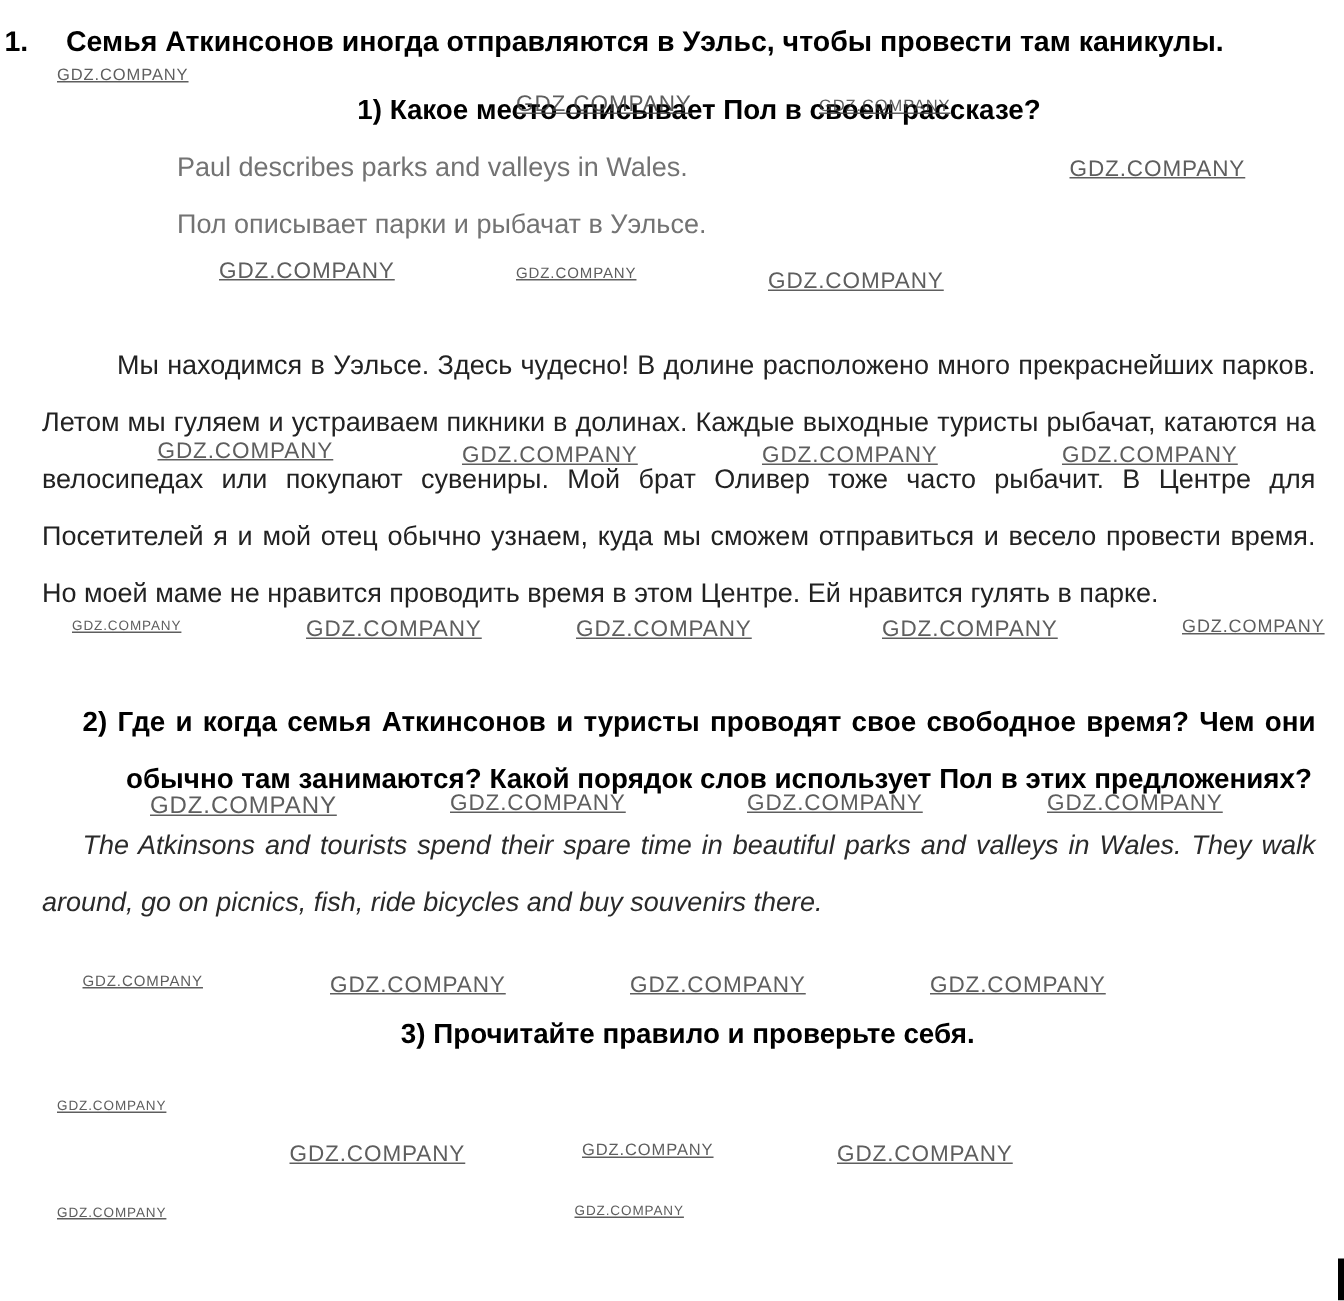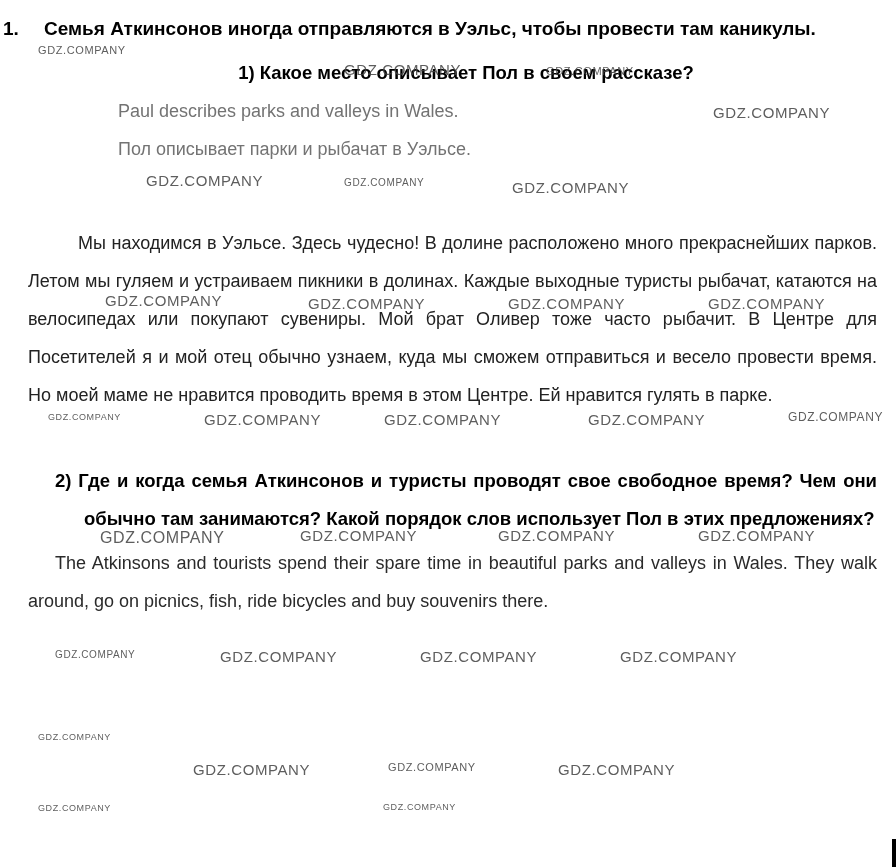--- a/index.html
+++ b/index.html
@@ -66,34 +66,36 @@
     padding-left: 84px;
     text-indent: -29px;
     text-align: justify;
   }
   .a2 {
     margin-top: 6px;
     padding-left: 28px;
     text-indent: 27px;
     text-align: justify;
     color: #2a2a2a;
+    font-style: italic;
   }
   .q3 {
     margin-top: 50px;
     padding-left: 40px;
   }
   .wm {
     position: absolute;
     color: #424242;
     opacity: 0.85;
     white-space: nowrap;
     letter-spacing: 0.6px;
     line-height: 1;
     font-family: "Liberation Sans", sans-serif;
     z-index: 2;
+    text-decoration: underline;
   }
   .edge-mark {
     position: absolute;
     right: 0;
     bottom: 0;
     width: 4px;
     height: 28px;
     background: #000;
   }
 </style>
@@ -110,20 +112,21 @@
 
   <div class="block answer">Paul describes parks and valleys in Wales.</div>
   <div class="block answer">Пол описывает парки и рыбачат в Уэльсе.</div>
 
   <div class="block story">Мы находимся в Уэльсе. Здесь чудесно! В долине расположено много прекраснейших парков. Летом мы гуляем и устраиваем пикники в долинах. Каждые выходные туристы рыбачат, катаются на велосипедах или покупают сувениры. Мой брат Оливер тоже часто рыбачит. В Центре для Посетителей я и мой отец обычно узнаем, куда мы сможем отправиться и весело провести время. Но моей маме не нравится проводить время в этом Центре. Ей нравится гулять в парке.</div>
 
   <div class="block q-head q2">2) Где и когда семья Аткинсонов и туристы проводят свое свободное время? Чем они обычно там занимаются? Какой порядок слов использует Пол в этих предложениях?</div>
 
   <div class="block a2">The Atkinsons and tourists spend their spare time in beautiful parks and valleys in Wales. They walk around, go on picnics, fish, ride bicycles and buy souvenirs there.</div>
 
+  <div class="block q-head q3">3) Прочитайте правило и проверьте себя.</div>
 
 </div>
 
 <span class="wm" style="left:38px;top:45px;font-size:11px">GDZ.COMPANY</span>
 <span class="wm" style="left:344px;top:62px;font-size:15px">GDZ.COMPANY</span>
 <span class="wm" style="left:546px;top:66px;font-size:11px">GDZ.COMPANY</span>
 <span class="wm" style="left:713px;top:105px;font-size:15px">GDZ.COMPANY</span>
 <span class="wm" style="left:146px;top:173px;font-size:15px">GDZ.COMPANY</span>
 <span class="wm" style="left:344px;top:178px;font-size:10px">GDZ.COMPANY</span>
 <span class="wm" style="left:512px;top:180px;font-size:15px">GDZ.COMPANY</span>

